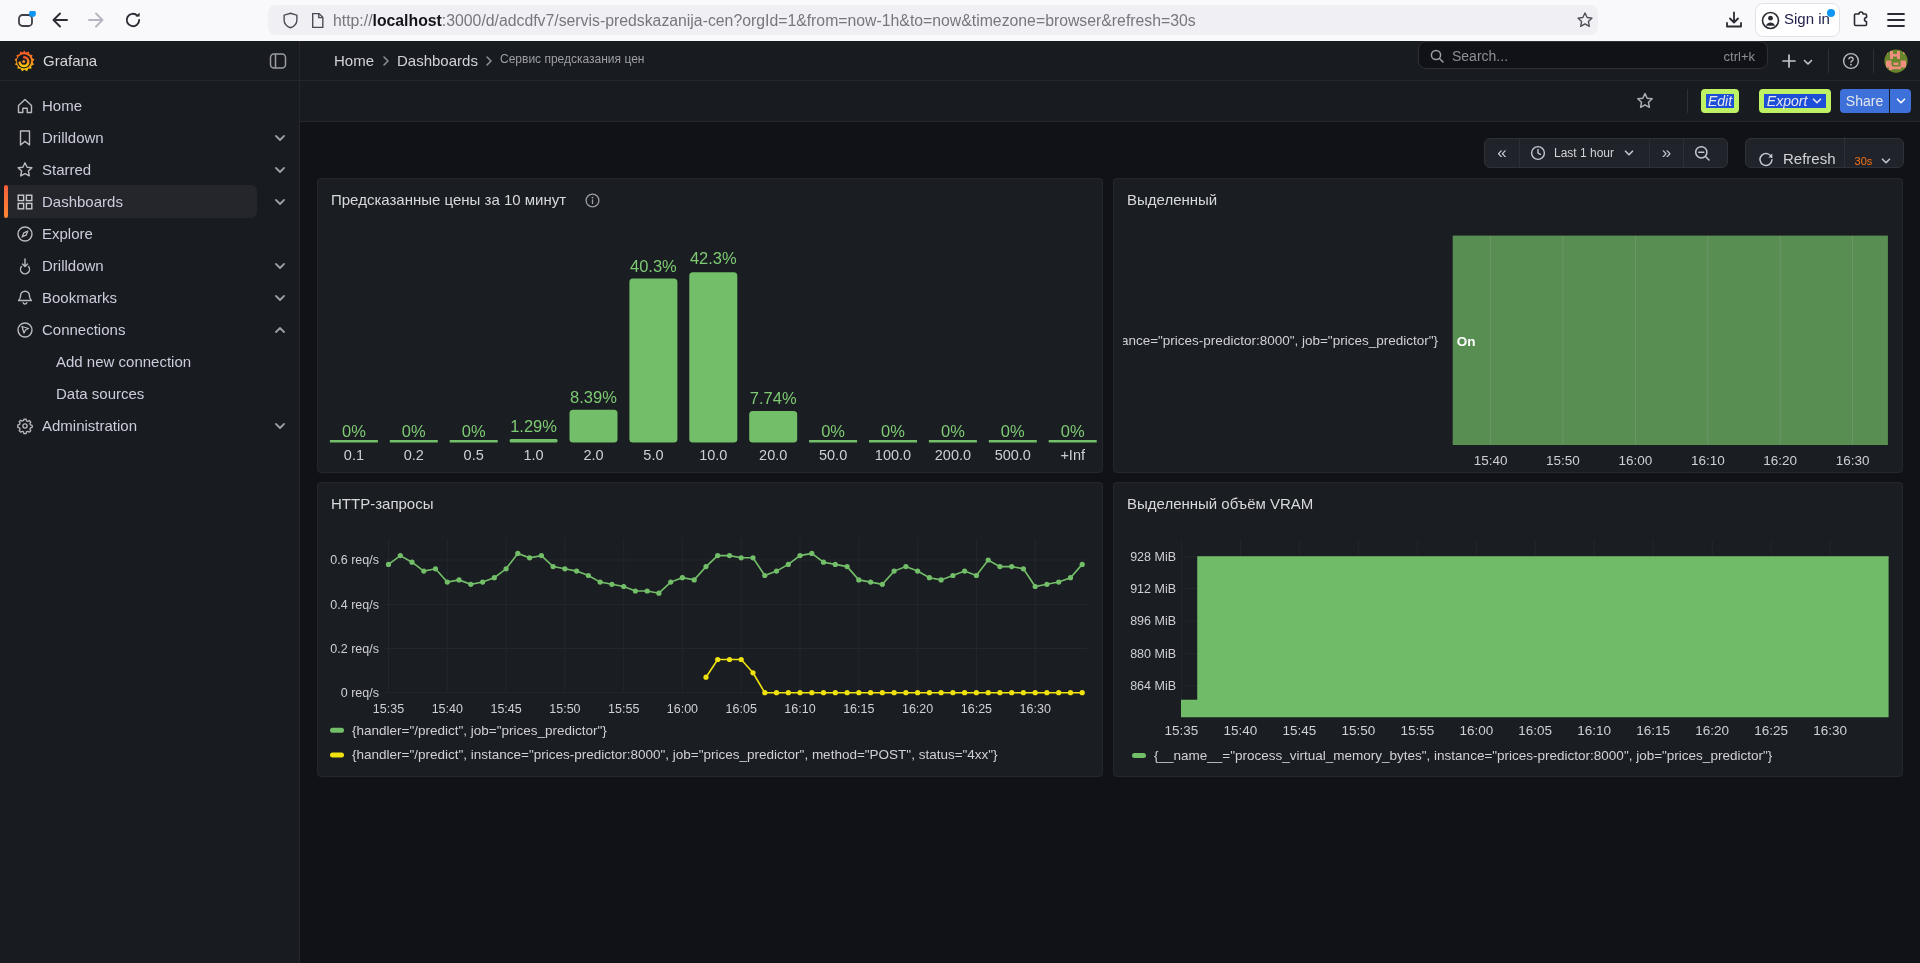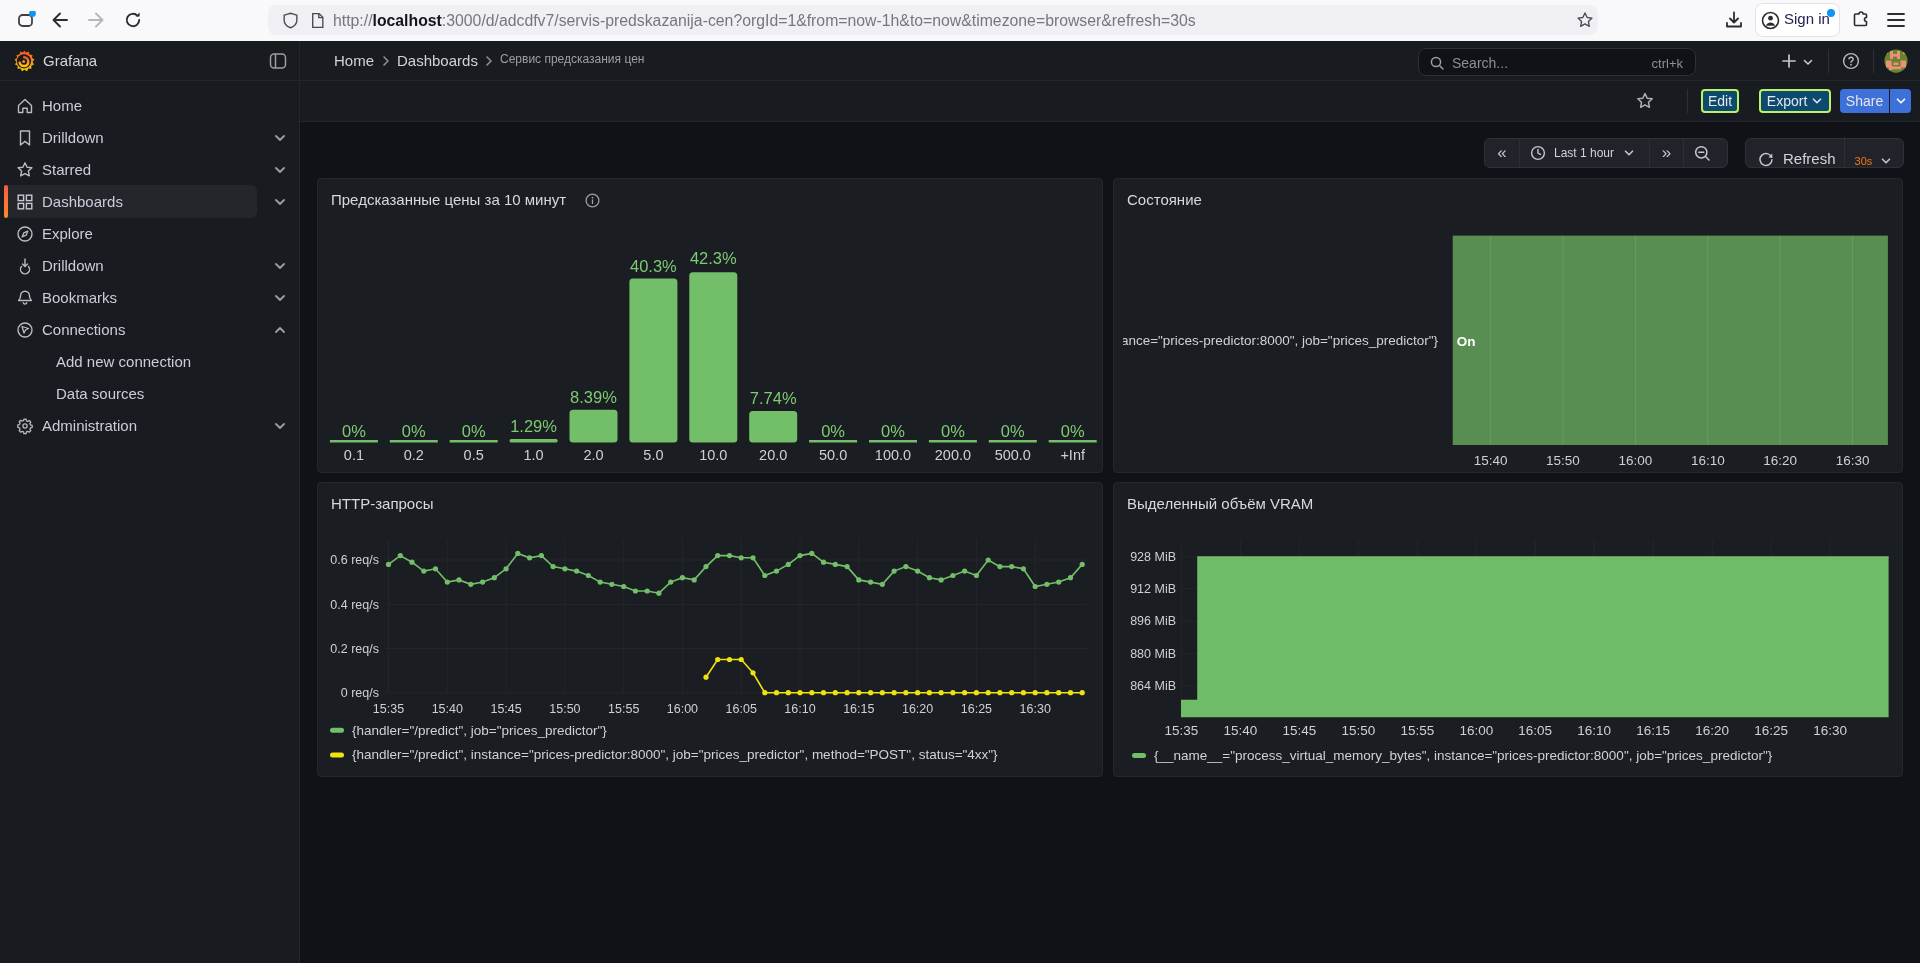--- a/index.html
+++ b/index.html
@@ -20,21 +20,21 @@
   background:#181b1f; border-bottom:1px solid #24262b; }
 #sbhead { position:absolute; left:0; top:0; width:300px; height:40px; border-bottom:1px solid #24262b; }
 .nitem { position:absolute; left:0; width:300px; height:32px; color:#ccccdc; font-size:15px; }
 .nitem .lbl { position:absolute; left:42px; top:7px; }
 .nitem > svg { position:absolute; left:16px; top:7px; }
 .chev { position:absolute; right:13px; top:9px; color:#ccccdc; }
 .panel { position:absolute; background:#1a1d21; border:1px solid #25272c; border-radius:4px; }
 .ptitle { position:absolute; left:13px; top:12px; font-size:15px; font-weight:500; color:#d8d9dd; }
 .btn { position:absolute; height:24px; border-radius:4px; font-size:14px; color:#e6e6ec;
   display:flex; align-items:center; justify-content:center; }
-.gray { background:#0c4a6e; border:2px solid #bef264; }
+.gray { background:#1d4ed8; border:5px solid #bef264;font-style:italic; }
 .leg { fill:#d0d1d8; font-size:13.5px; font-family:"Liberation Sans",sans-serif; }
 </style>
 </head>
 <body>
 <div id="bbar">
   
   <svg class="abs" style="left:17px;top:11px" width="20" height="20" viewBox="0 0 20 20">
     <rect x="2" y="4" width="13" height="11" rx="3.5" fill="none" stroke="#3f3f48" stroke-width="1.8"></rect>
     <circle cx="15.5" cy="2.5" r="3.4" fill="#0d96f2"></circle>
   </svg>
@@ -207,21 +207,21 @@
     <div class="abs" style="left:34px;top:11px;font-size:15px;color:#d2d3d8">Home</div>
     <svg class="abs" style="left:80px;top:14px" width="12" height="12" viewBox="0 0 12 12">
         <path d="M4 2l4 4-4 4" fill="none" stroke="#8e8e98" stroke-width="1.6" stroke-linecap="round" stroke-linejoin="round"></path>
       </svg>
     <div class="abs" style="left:97px;top:11px;font-size:15px;color:#d2d3d8">Dashboards</div>
     <svg class="abs" style="left:183px;top:14px" width="12" height="12" viewBox="0 0 12 12">
         <path d="M4 2l4 4-4 4" fill="none" stroke="#8e8e98" stroke-width="1.6" stroke-linecap="round" stroke-linejoin="round"></path>
       </svg>
     <div class="abs" style="left:200px;top:11px;font-size:12px;color:#9d9ea8">Сервис предсказания цен</div>
 
-    <div class="abs" style="left:1118px;top:7px;width:278px;height:28px;background:#111217;border:1px solid #2e3036;border-radius:8px">
+    <div class="abs" style="left:1118px;top:0;width:350px;height:28px;background:#111217;border:1px solid #2e3036;border-radius:8px">
       <svg class="abs" style="left:10px;top:6px" width="16" height="16" viewBox="0 0 16 16">
           <circle cx="7" cy="7" r="4.6" fill="none" stroke="#9d9da8" stroke-width="1.5"></circle>
           <path d="M10.5 10.5L14 14" stroke="#9d9da8" stroke-width="1.5" stroke-linecap="round"></path>
         </svg>
       <div class="abs" style="left:33px;top:6px;font-size:14px;color:#8d8e98">Search...</div>
       <div class="abs" style="right:12px;top:7px;font-size:13px;color:#8d8e98">ctrl+k</div>
     </div>
     <svg class="abs" style="left:1481px;top:12px" width="16" height="16" viewBox="0 0 16 16">
         <path d="M8 2v12M2 8h12" stroke="#c5c6ce" stroke-width="1.7" stroke-linecap="round"></path>
       </svg>
@@ -359,21 +359,21 @@
           <text x="515.1" y="280.8">50.0</text>
           <text x="575" y="280.8">100.0</text>
           <text x="634.9" y="280.8">200.0</text>
           <text x="694.8" y="280.8">500.0</text>
           <text x="754.7" y="280.8">+Inf</text>
         </g>
       </svg>
     </div>
 
     <div class="panel" style="left:1113px;top:137px;width:790px;height:295px;overflow:hidden">
-      <div class="ptitle">Состояние</div>
+      <div class="ptitle">Выделенный</div>
       <svg class="abs" style="left:0;top:0" width="790" height="295" viewBox="0 0 790 295" id="statetl">
           <defs>
             <clipPath id="lblclip">
               <rect x="9" y="140" width="330" height="40"></rect>
             </clipPath>
           </defs>
         <text x="324" y="166" text-anchor="end" fill="#d0d1d8" font-size="13.5" font-family="Liberation Sans,sans-serif" clip-path="url(#lblclip)">{instance="prices-predictor:8000", job="prices_predictor"}</text>
         <rect x="338.7" y="56.6" width="435.2" height="209.4" fill="#588e52"></rect>
         <g stroke="#ccccdc" stroke-opacity="0.16" stroke-width="1">
           <line x1="376.6" y1="56.6" x2="376.6" y2="266"></line>

